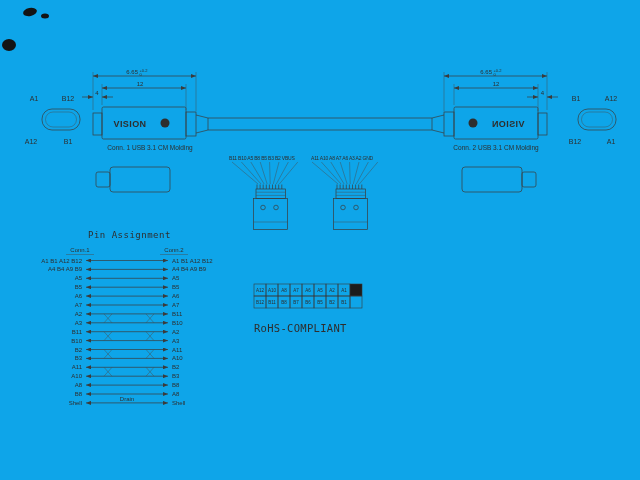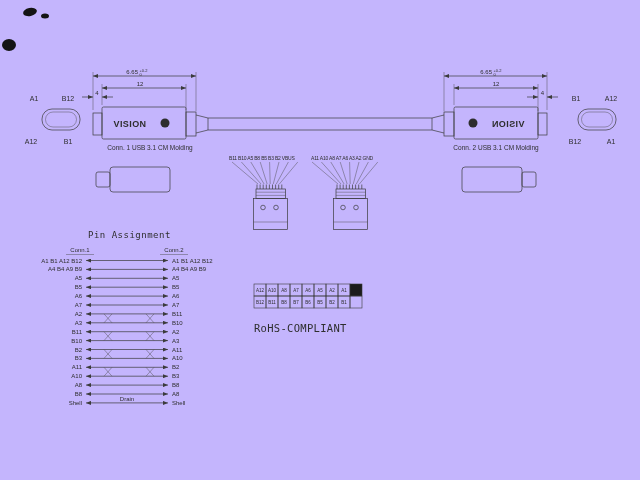--- a/index.html
+++ b/index.html
@@ -1,16 +1,16 @@
 <!DOCTYPE html>
 <html><head>
 <meta charset="utf-8">
 <style>
   html,body{margin:0;padding:0;background:#e8e8e6;}
-  .page{position:relative;width:640px;height:480px;background:#c4b5fd;overflow:hidden;
+  .page{position:relative;width:640px;height:480px;background:#0ea5e9;overflow:hidden;
         font-family:"Liberation Sans",sans-serif;}
   svg{position:absolute;left:0;top:0;}
   svg text{fill:#2e2e2e;font-family:"Liberation Sans",sans-serif;}
   .t4{font-size:4px;}
   .t45{font-size:4.5px;}
   .t5{font-size:5px;letter-spacing:-0.2px;}
   .t6{font-size:6px;}
   .t65{font-size:6.5px;}
   .t7{font-size:7px;}
   .t9m{font-size:9px;font-family:"DejaVu Sans Mono",monospace;letter-spacing:.5px;}

